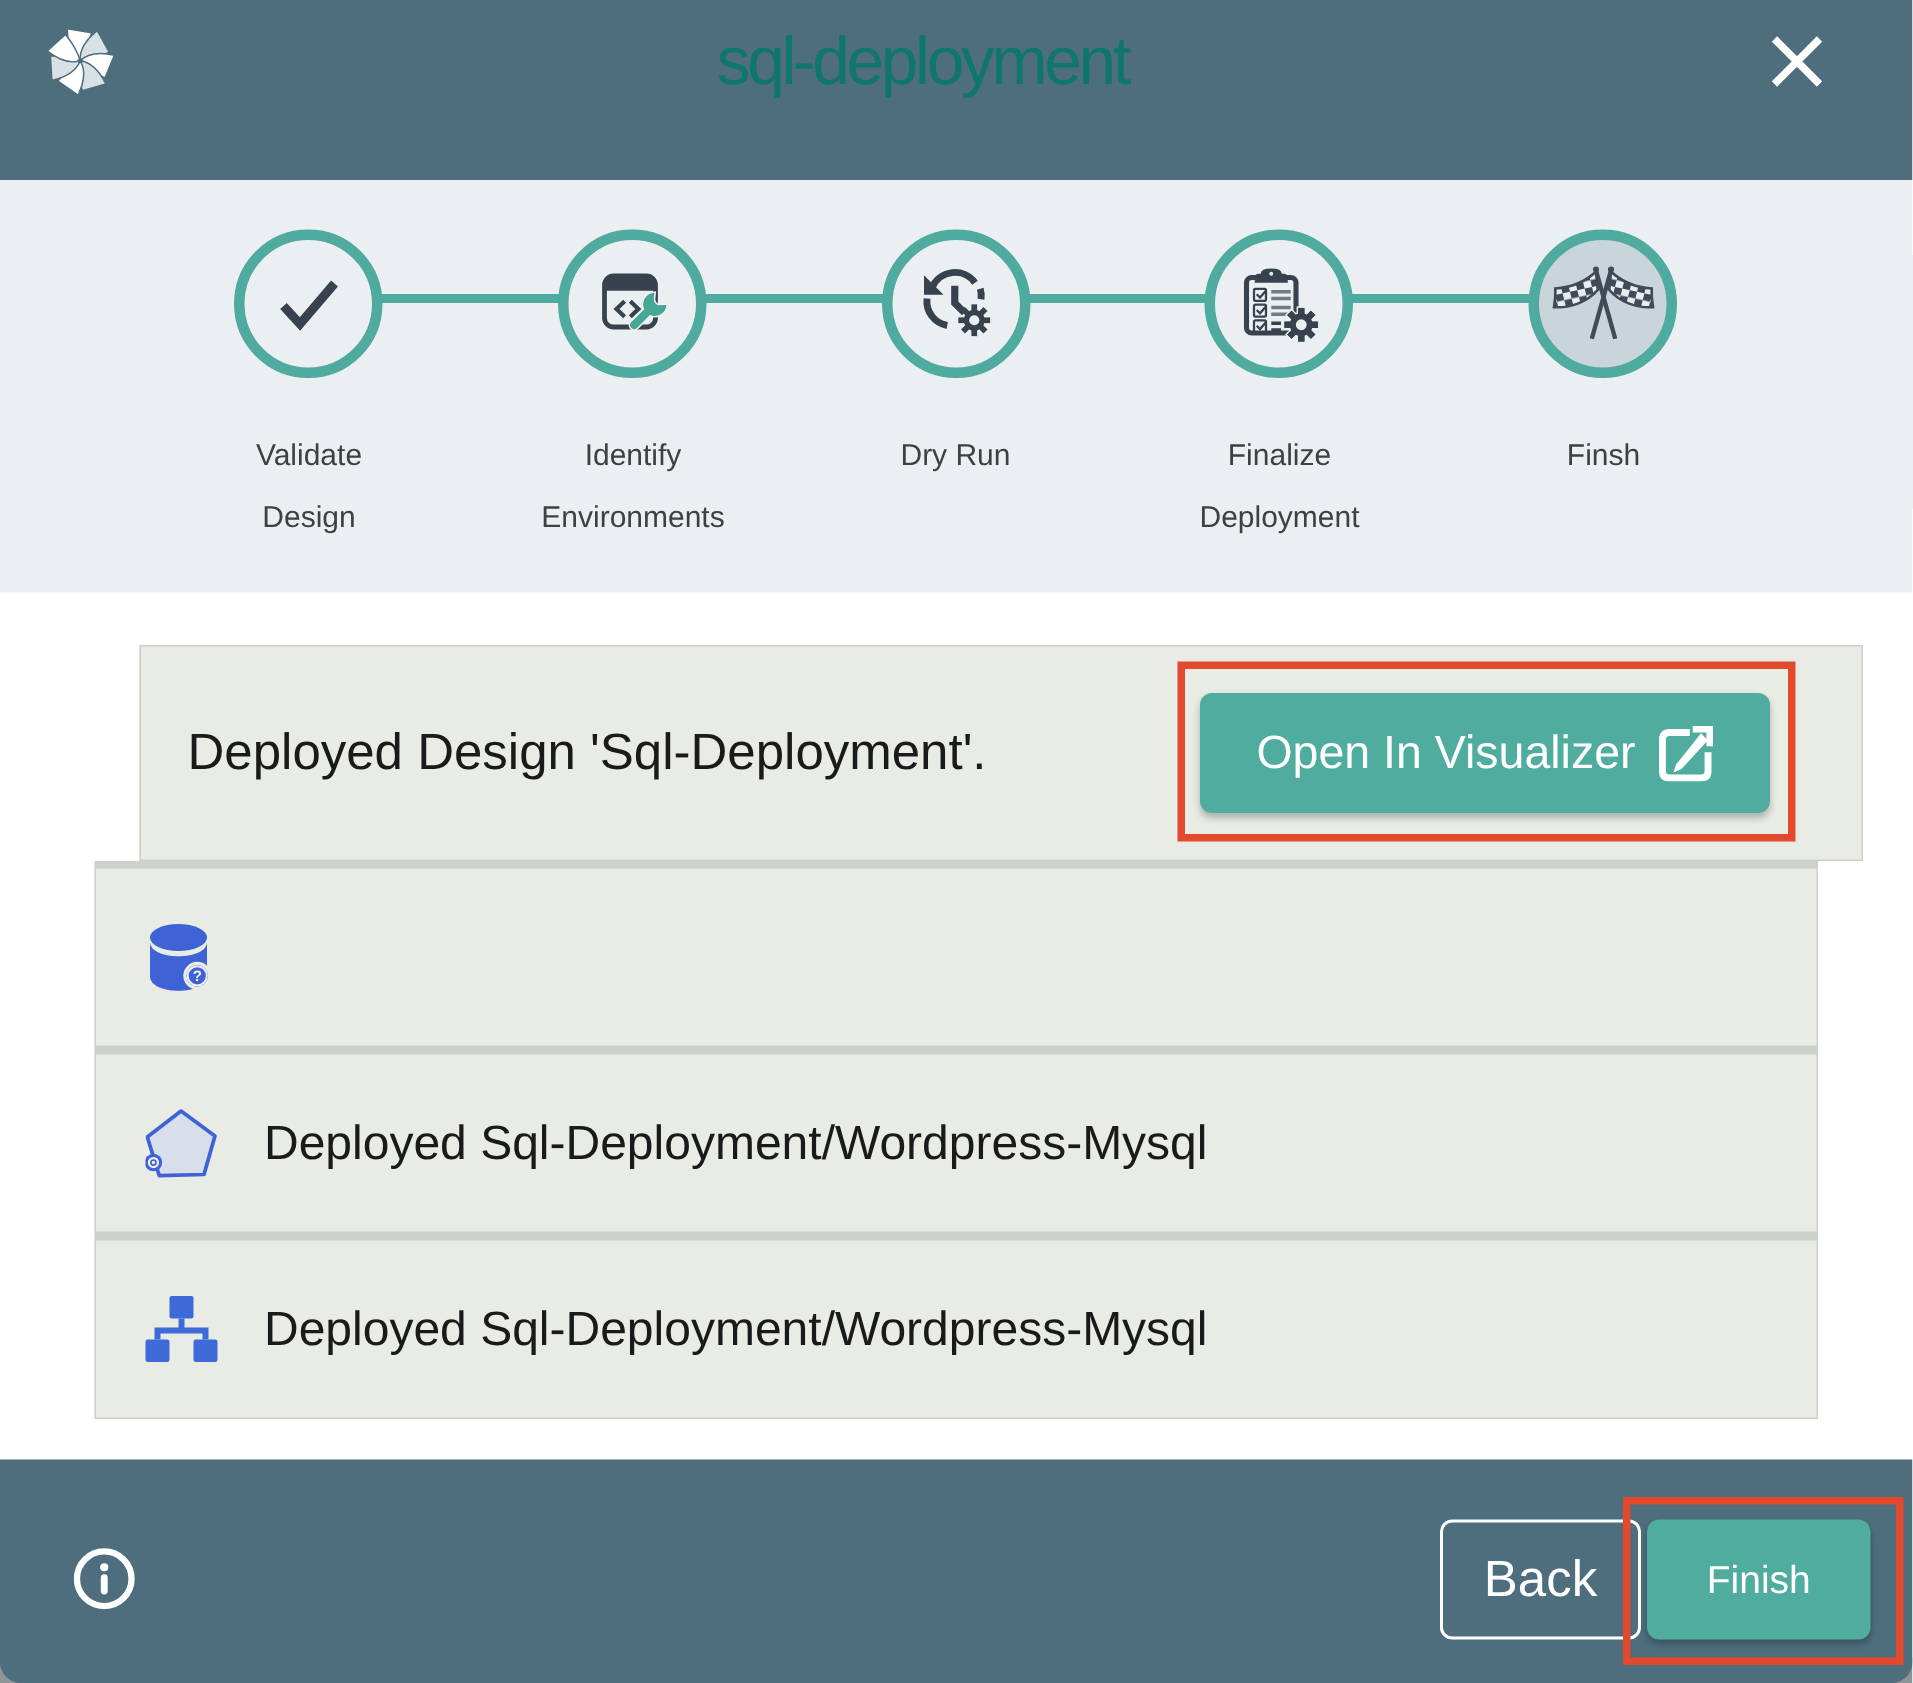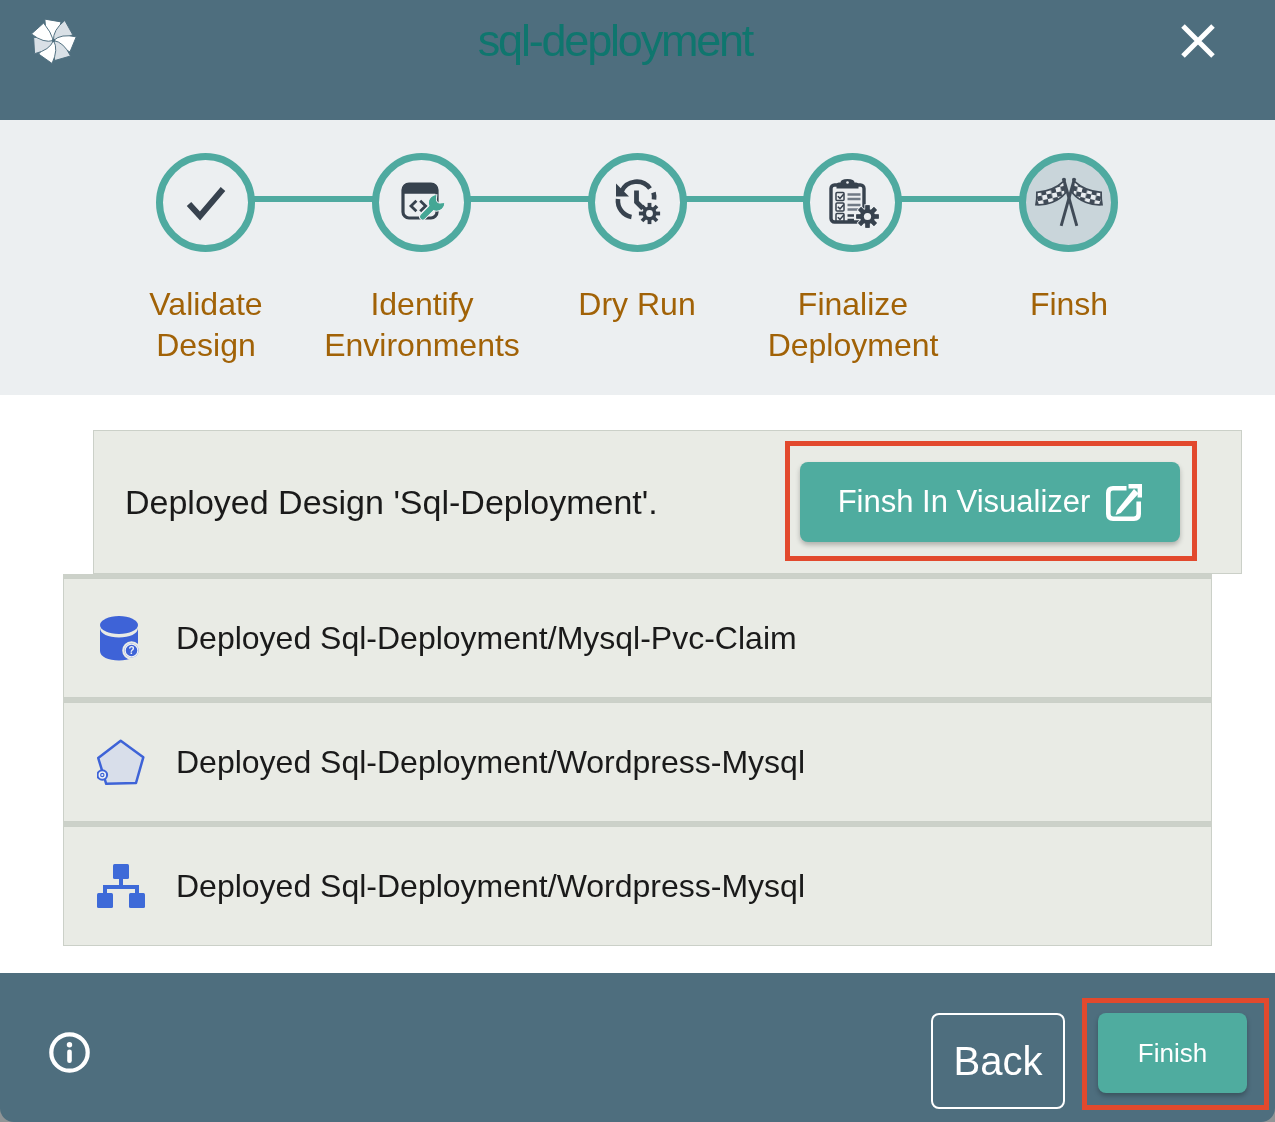--- a/index.html
+++ b/index.html
@@ -9,36 +9,36 @@
 
   
   #header { left:0; top:0; width:1275px; height:120px; background:#4e6e7e; }
   #title { left:615px; top:18px; transform:translateX(-50%); color:#0f766e; font-size:45px; letter-spacing:-2.2px; line-height:1; }
   
   #stepper { left:0; top:120px; width:1275px; height:275px; background:#eceff1; }
   .connector { position:absolute; top:196px; height:6px; background:#4faaa0; }
   .circ { position:absolute; top:153px; width:99px; height:99px; border-radius:50%;
           border:7px solid #4faaa0; background:#eceff1; display:flex; align-items:center; justify-content:center; }
   .circ.done { background:#c9d5da; }
-  .slabel { position:absolute; top:284px; width:260px; text-align:center; font-size:32px;
-            line-height:41px; color:#a16207; transform:translateX(-50%); }
+  .slabel { position:absolute; top:284px; width:260px; text-align:center; font-size:20px;
+            line-height:41px; color:#404040; transform:translateX(-50%); }
   
   .row { position:absolute; left:63px; width:1149px; background:#e9ebe5; border:1px solid #cbd0c8; }
   .rowtext { position:absolute; left:112px; top:50%; transform:translateY(-50%); font-size:32px; color:#1a1a1a; }
   
   .redbox { position:absolute; border:5px solid #e2492d; }
   
   .tealbtn { position:absolute; background:#4fac9f; border-radius:8px; color:#fff;
              display:flex; align-items:center; justify-content:center;
              box-shadow:0 3px 5px rgba(0,0,0,0.25); }
   
   #footer { left:0; top:973px; width:1275px; height:149px; background:#4e6e7e; border-radius:0 0 14px 14px; }
   #graystrip { left:0; top:1105px; width:1275px; height:17px; background:#8f9496; }
-  #backbtn { position:absolute; left:931px; top:1013px; width:134px; height:96px;
-             border:2px solid #fff; border-radius:8px; color:#fff; font-size:40px;
+  #backbtn { position:absolute; left:960px; top:1013px; width:134px; height:80px;
+             border:2px solid #fff; border-radius:8px; color:#fff; font-size:34px;
              display:flex; align-items:center; justify-content:center; }
 </style>
 </head>
 <body>
   <div id="header" class="abs"></div>
   <div id="logo" class="abs" style="left:29px; top:16px;">
     <svg width="49" height="49" viewBox="0 0 100 100">
       <path d="M50,50 Q32.6,38.3 32.4,6.4 L65.4,12.0 Q60.3,35.3 50,50 Z" fill="#ffffff" stroke="#4e6e7e" stroke-width="2"></path>
       <path d="M50,50 Q48.3,29.1 73.1,9.1 L89.3,38.3 Q68.0,48.9 50,50 Z" fill="#d9e0e6" stroke="#4e6e7e" stroke-width="2"></path>
       <path d="M50,50 Q65.3,35.6 96.4,42.5 L83.6,73.4 Q62.1,63.3 50,50 Z" fill="#ffffff" stroke="#4e6e7e" stroke-width="2"></path>
@@ -161,21 +161,20 @@
   <div class="slabel" style="left:206px;">Validate<br>Design</div>
   <div class="slabel" style="left:422px;">Identify<br>Environments</div>
   <div class="slabel" style="left:637px;">Dry Run</div>
   <div class="slabel" style="left:853px;">Finalize<br>Deployment</div>
   <div class="slabel" style="left:1069px;">Finsh</div>
 
   <div class="row" style="top:430px; height:144px;margin-left:30px;">
     <div class="rowtext" style="left:31px; font-size:34px;">Deployed Design 'Sql-Deployment'.</div>
   </div>
   <div class="row" style="top:578px; height:120px;">
-    <div class="rowtext">Deployed Sql-Deployment/Mysql-Pvc-Claim</div>
     <div id="icon-db" class="abs" style="left:34px; top:36px;">
       <svg width="46" height="48" viewBox="0 0 46 48">
         <g fill="#3e63d7">
           <ellipse cx="21" cy="10" rx="19" ry="9"></ellipse>
           <path d="M2 13 L2 36 C2 41.8 10.5 45.5 21 45.5 C31.5 45.5 40 41.8 40 36 L40 13 C40 18.8 31.5 22.5 21 22.5 C10.5 22.5 2 18.8 2 13 Z"></path>
         </g>
         <circle cx="33.5" cy="35.5" r="8.2" fill="#3e63d7" stroke="#e9ebe5" stroke-width="2.2"></circle>
         <circle cx="33.5" cy="35.5" r="6.4" fill="none" stroke="#eef1f6" stroke-width="1.3"></circle>
         <text x="33.5" y="39.2" font-size="10" fill="#eef1f6" text-anchor="middle" font-family="Liberation Sans" font-weight="bold">?</text>
       </svg>
@@ -200,21 +199,21 @@
           <rect x="17" y="1" width="16" height="15" rx="1.5"></rect>
           <rect x="1" y="30" width="16" height="15" rx="1.5"></rect>
           <rect x="33" y="30" width="16" height="15" rx="1.5"></rect>
         </g>
         <path d="M25 16 L25 24 M9 30 L9 24 L41 24 L41 30" stroke="#3e6ad8" stroke-width="4" fill="none"></path>
       </svg>
     </div>
   </div>
 
   <div class="tealbtn" style="left:800px; top:462px; width:380px; height:80px; font-size:31px;">
-    <span style="margin-right:16px;">Finsh In Visualizer</span>
+    <span style="margin-right:16px;">Open In Visualizer</span>
     <span id="extlink" style="display:flex;">
       <svg width="36" height="37" viewBox="0 0 36 37">
         <path d="M20.5,4.3 L7,4.3 Q2.3,4.3 2.3,9 L2.3,30 Q2.3,34.7 7,34.7 L28,34.7 Q32.7,34.7 32.7,30 L32.7,17.5" stroke="#fff" stroke-width="4.6" fill="none"></path>
         <path d="M22.5,2.2 L33.8,2.2 L33.8,13.5" stroke="#fff" stroke-width="4.4" fill="none"></path>
         <path d="M28,4.9 L32.6,9.5 L14.8,28.9 L9.6,31 L11.4,25.7 Z" fill="#fff"></path>
       </svg>
     </span>
   </div>
   <div class="redbox" style="left:785px; top:441px; width:412px; height:120px;"></div>
 

